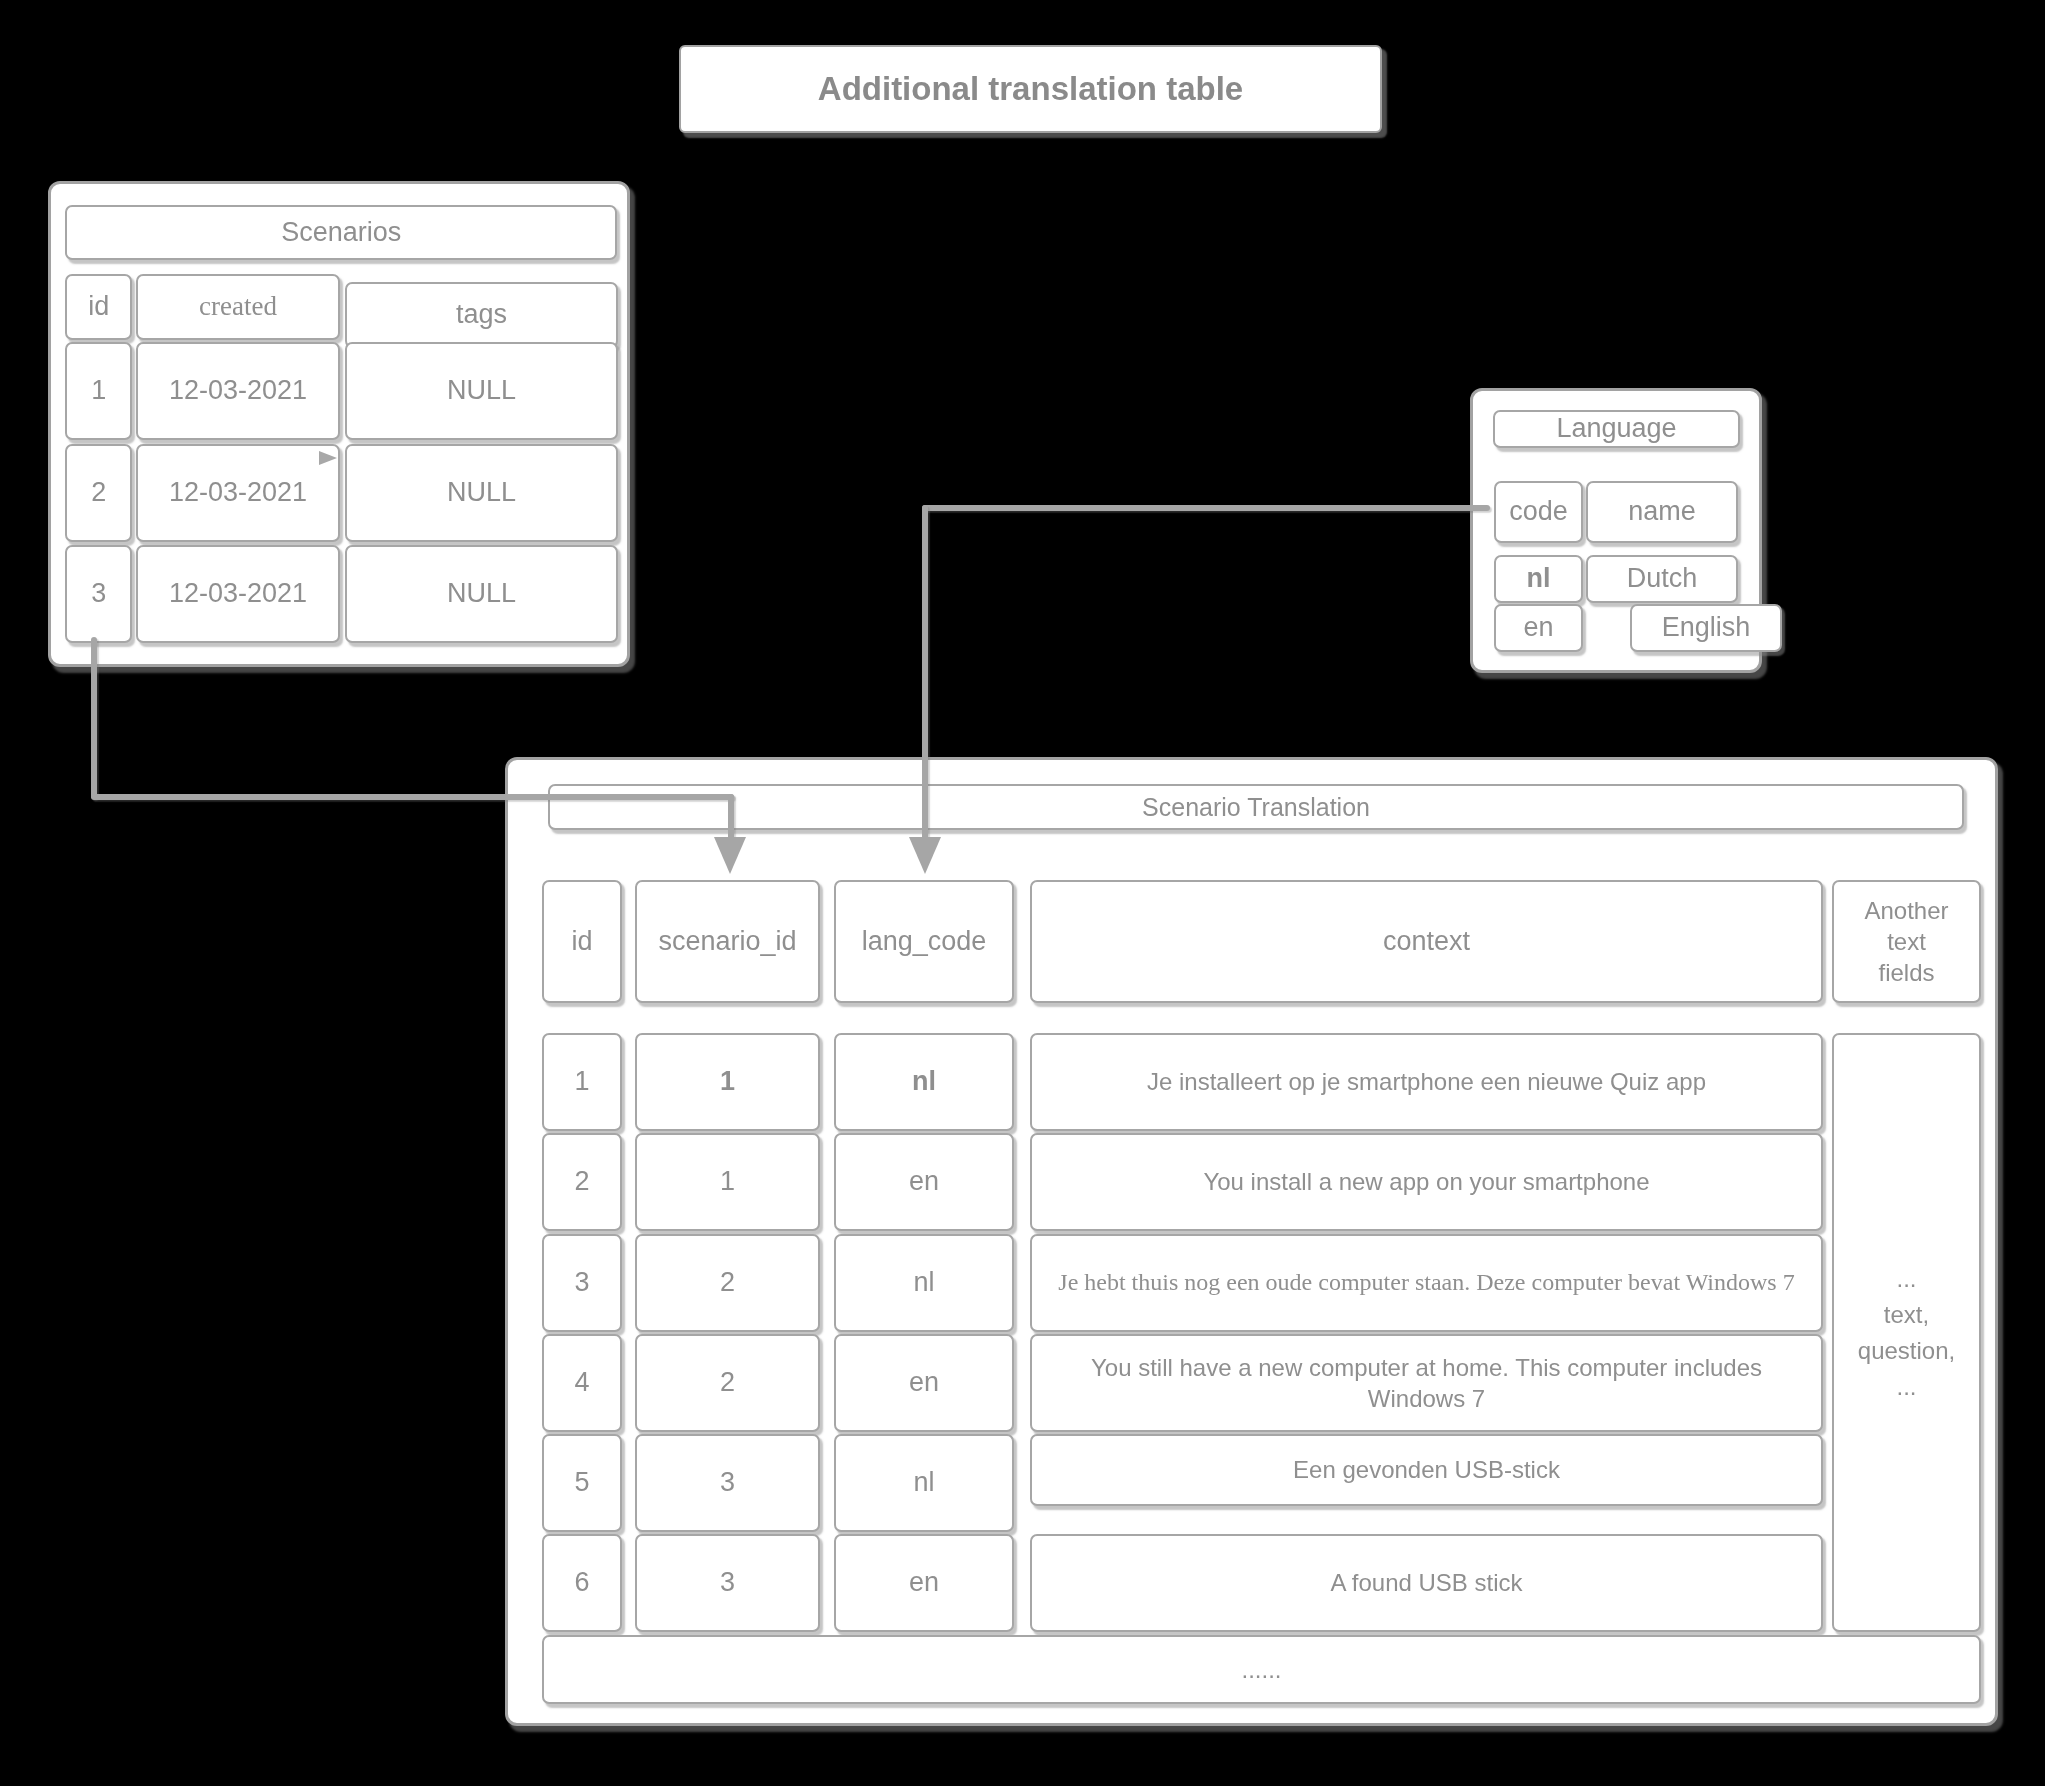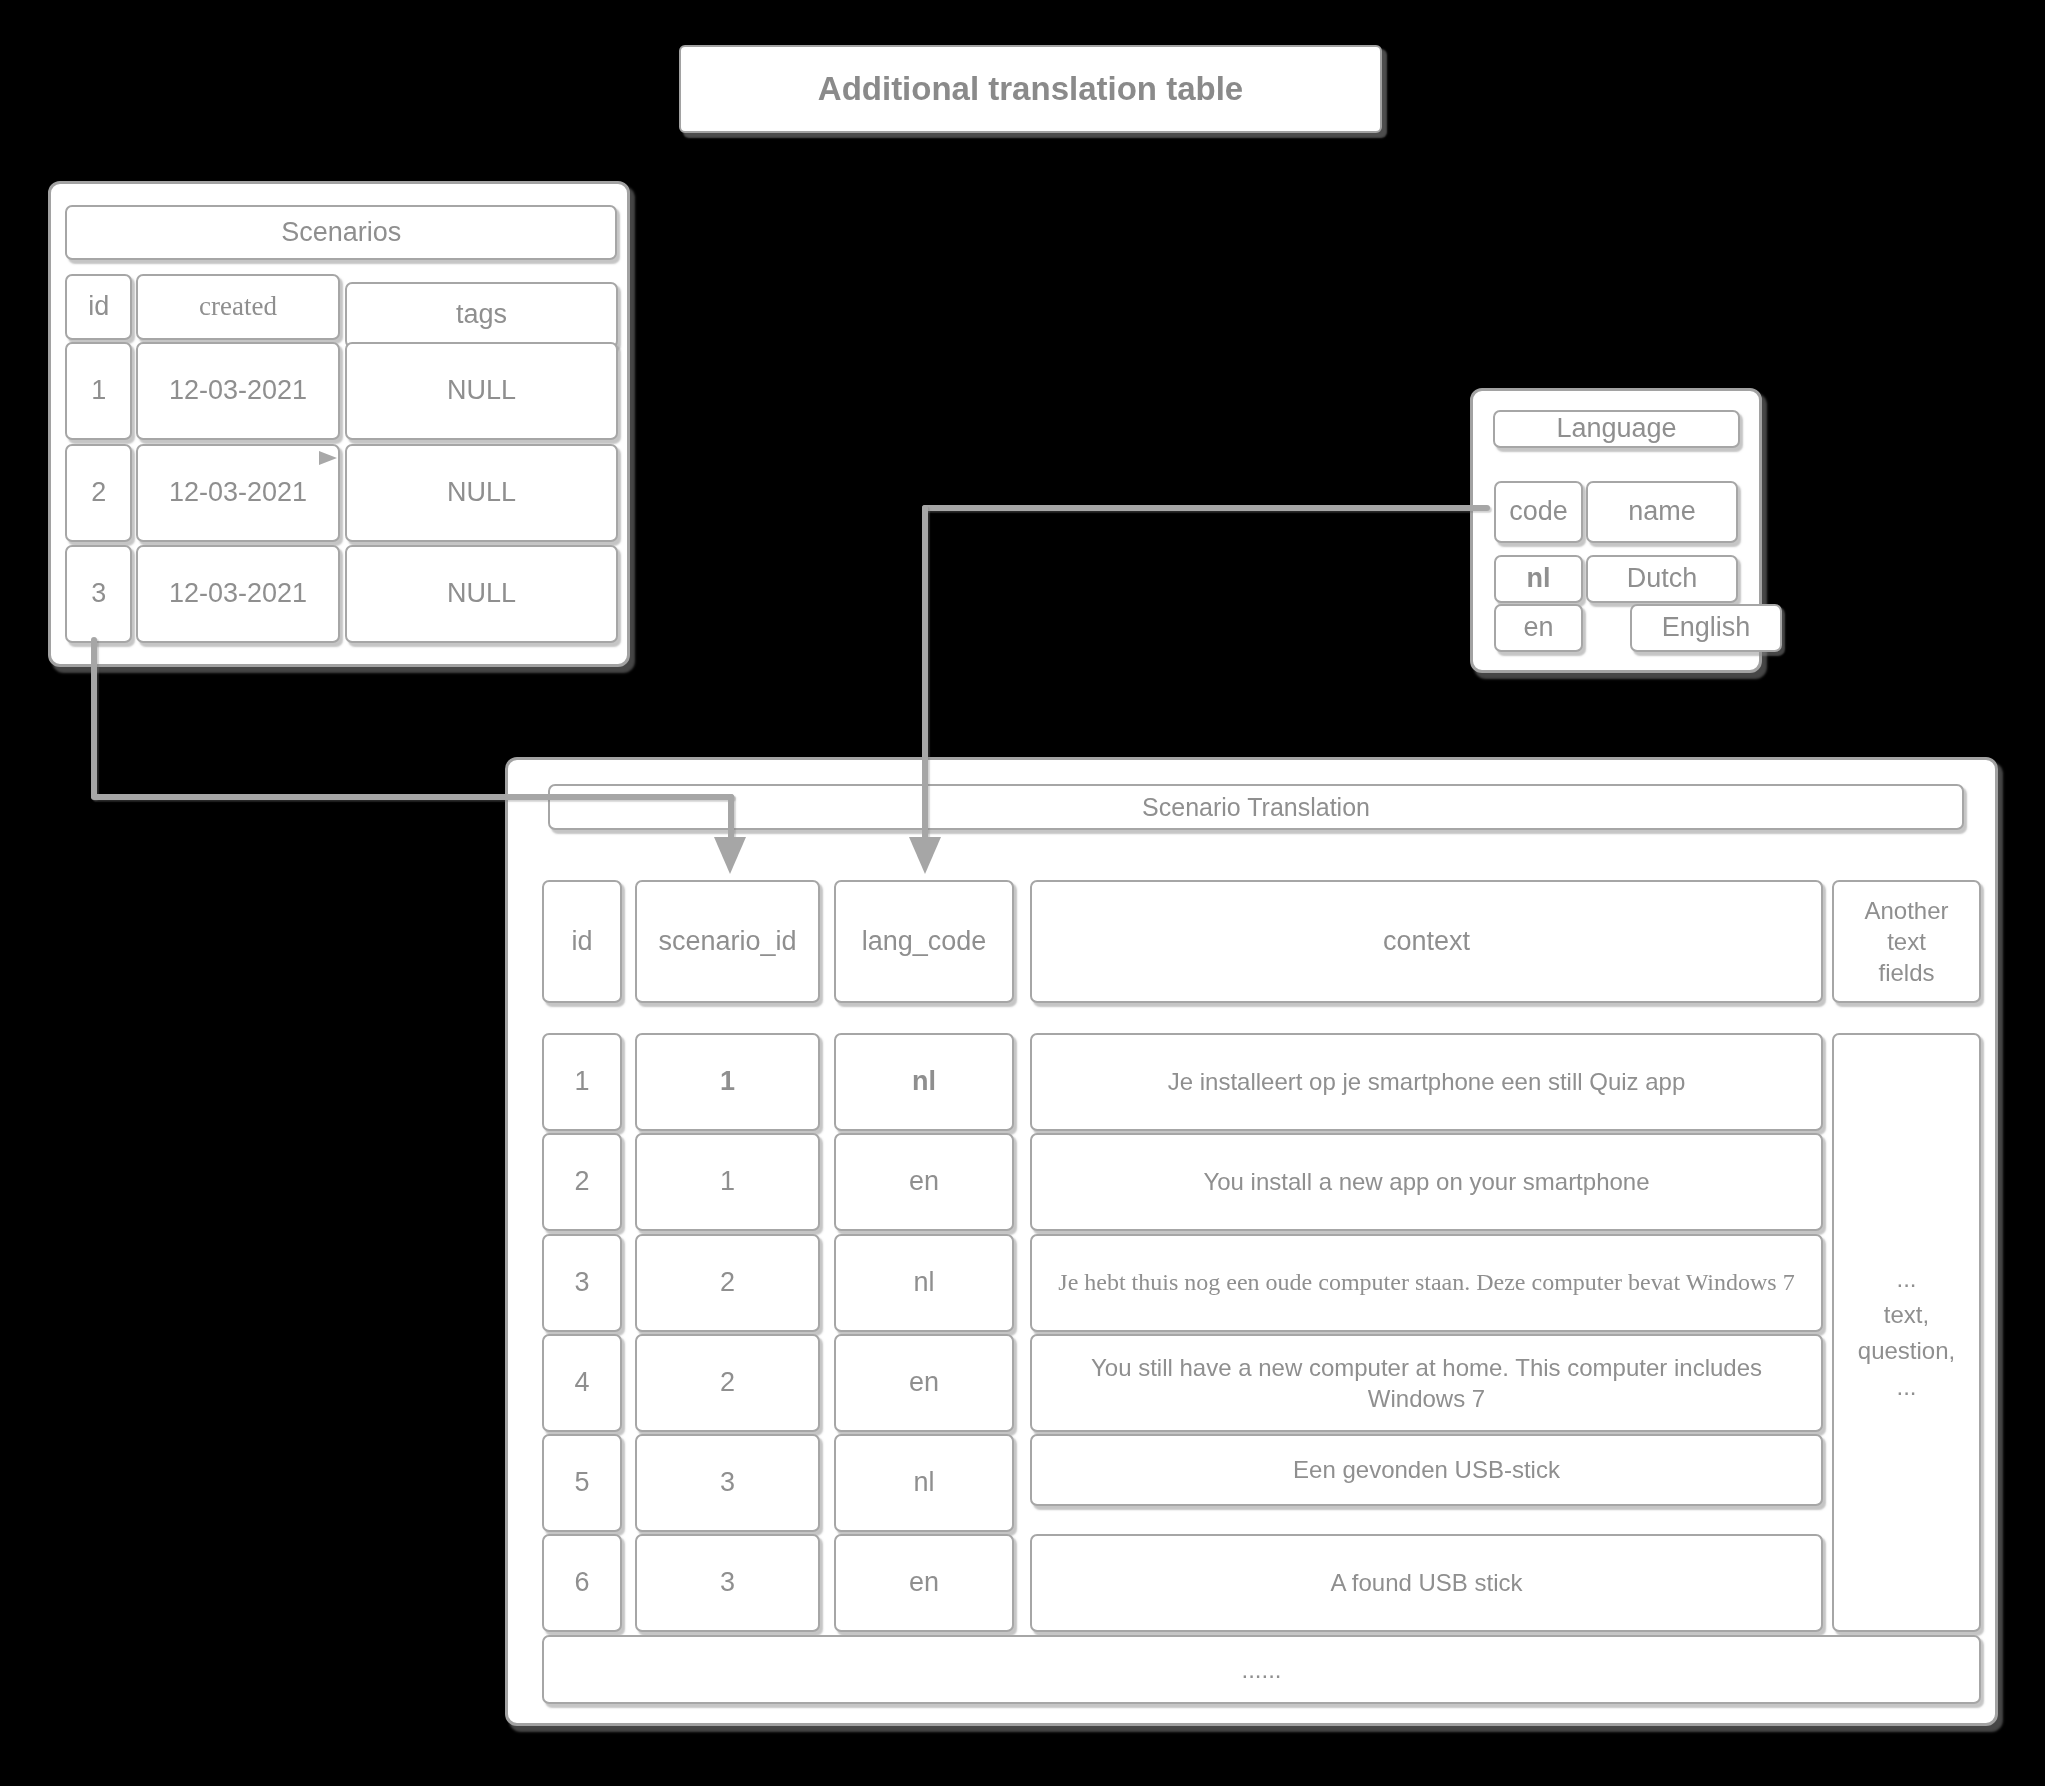--- a/index.html
+++ b/index.html
@@ -119,21 +119,21 @@
 
     <div class="cell" style="left:34px; top:120px; width:80px; height:123px;">id</div>
     <div class="cell" style="left:127px; top:120px; width:185px; height:123px;">scenario_id</div>
     <div class="cell" style="left:326px; top:120px; width:180px; height:123px;">lang_code</div>
     <div class="cell" style="left:522px; top:120px; width:793px; height:123px;">context</div>
     <div class="cell small-text" style="left:1324px; top:120px; width:149px; height:123px;">Another text fields</div>
 
     <div class="cell" style="left:34px; top:273px; width:80px; height:98px;">1</div>
     <div class="cell bold" style="left:127px; top:273px; width:185px; height:98px;">1</div>
     <div class="cell bold" style="left:326px; top:273px; width:180px; height:98px;">nl</div>
-    <div class="cell small-text" style="left:522px; top:273px; width:793px; height:98px;">Je installeert op je smartphone een still Quiz app</div>
+    <div class="cell small-text" style="left:522px; top:273px; width:793px; height:98px;">Je installeert op je smartphone een nieuwe Quiz app</div>
 
     <div class="cell" style="left:34px; top:373px; width:80px; height:98px;">2</div>
     <div class="cell" style="left:127px; top:373px; width:185px; height:98px;">1</div>
     <div class="cell" style="left:326px; top:373px; width:180px; height:98px;">en</div>
     <div class="cell small-text" style="left:522px; top:373px; width:793px; height:98px;">You install a new app on your smartphone</div>
 
     <div class="cell" style="left:34px; top:474px; width:80px; height:98px;">3</div>
     <div class="cell" style="left:127px; top:474px; width:185px; height:98px;">2</div>
     <div class="cell" style="left:326px; top:474px; width:180px; height:98px;">nl</div>
     <div class="cell small-text" style="left:522px; top:474px; width:793px; height:98px;font-family:Liberation Serif, serif;">Je hebt thuis nog een oude computer staan. Deze computer bevat Windows 7</div>

